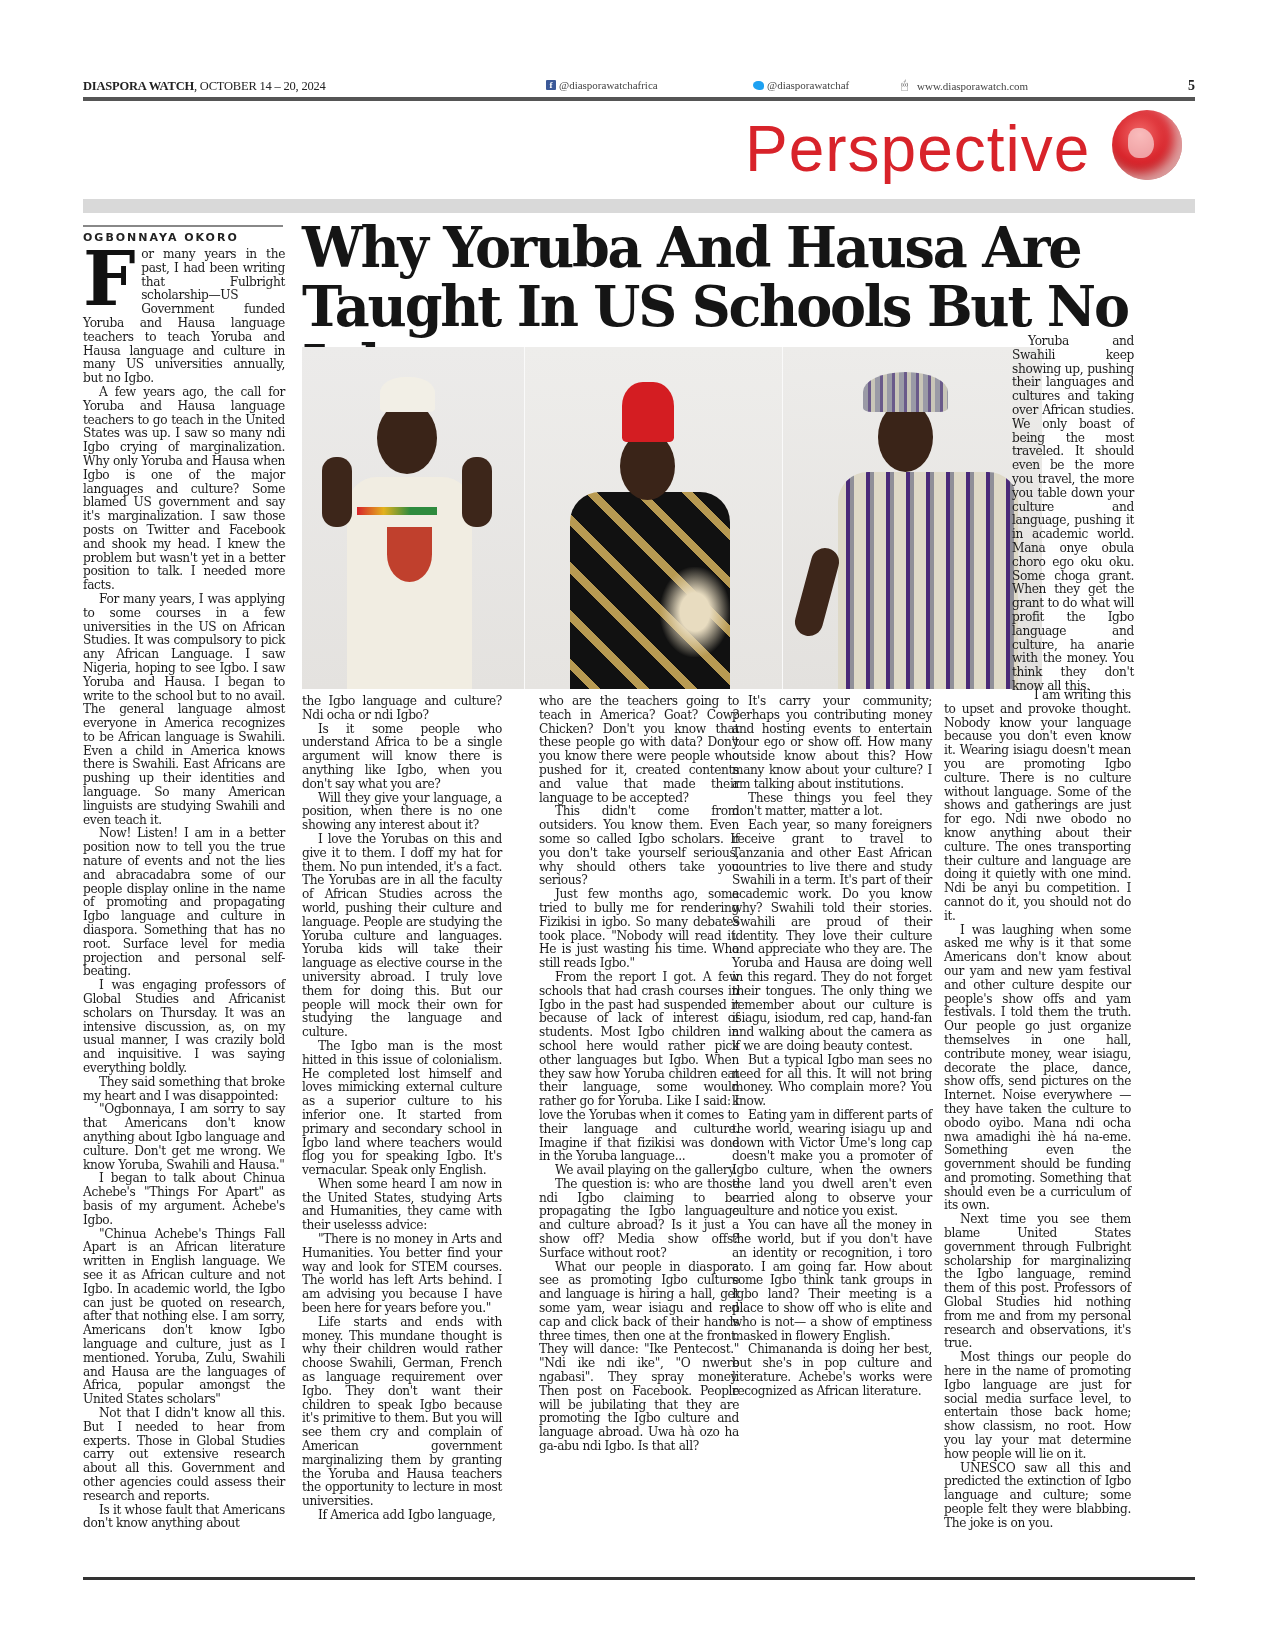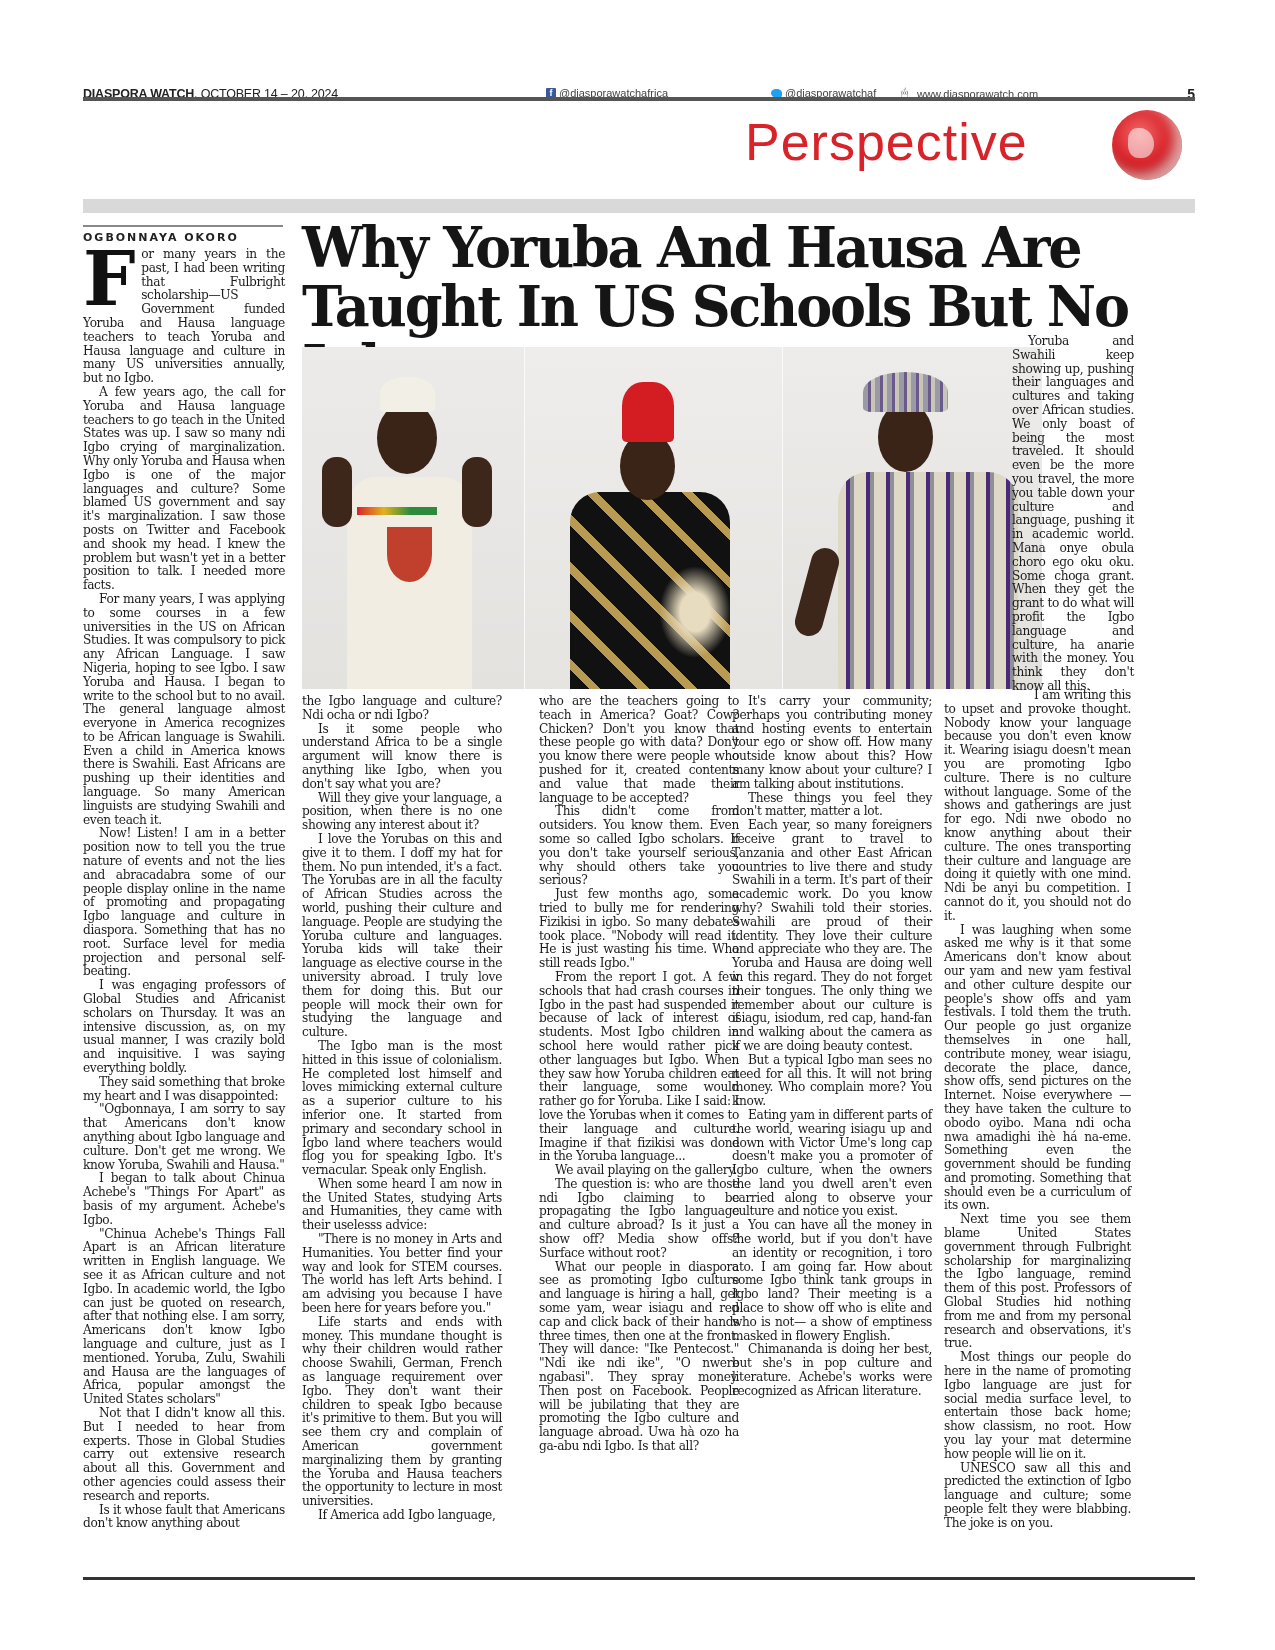--- a/index.html
+++ b/index.html
@@ -1,35 +1,35 @@
 <!DOCTYPE html>
 <html><head>
 <meta charset="utf-8">
 <style>
   * { box-sizing: border-box; margin: 0; padding: 0; }
   html, body { width: 1275px; height: 1650px; background: #fff; overflow: hidden; }
   body { position: relative; font-family: "DejaVu Serif", serif; color: #1a1a1a; }
 
   .masthead { position: absolute; left: 83px; top: 76px; width: 1112px; height: 20px;
-    font-family: Liberation Sans, sans-serif; font-size: 12.5px; color: #222; margin-top: 8px; }
+    font-family: Liberation Serif, serif; font-size: 12.5px; color: #222; }
   .masthead .paper { position: absolute; left: 0; top: 3px; letter-spacing: -0.2px; }
   .masthead .paper b { font-weight: 700; }
   .masthead .social { position: absolute; top: 3px; font-size: 11px; color: #444; display: flex; align-items: center; gap: 3px; }
   .masthead .fb { left: 463px; }
-  .masthead .tw { left: 664px; padding-left: 24px; }
+  .masthead .tw { left: 646px; padding-left: 24px; }
   .masthead .web { left: 818px; }
   .masthead .pagenum { position: absolute; right: 0; top: 2px; font-weight: 700; font-size: 14px; }
   .icon-fb { display: inline-block; width: 10px; height: 10px; background: #3b5998; color: #fff; font-size: 9px; line-height: 10px; text-align: center; font-weight: 700; border-radius: 1px; }
   .icon-tw { display: inline-block; width: 11px; height: 9px; background: #1da1f2; border-radius: 50% 50% 40% 60%; }
   .icon-web { display: inline-block; width: 13px; height: 13px; font-size: 12px; line-height: 13px; }
 
   .rule-top { position: absolute; left: 83px; top: 97px; width: 1112px; height: 4px; background: #555; }
 
   .section-title { position: absolute; left: 745px; top: 112px; font-family: "Liberation Sans", sans-serif;
-    font-size: 52px; font-weight: 300; color: #d8232a; letter-spacing: 1px; }
+    font-size: 64px; font-weight: 300; color: #d8232a; letter-spacing: 1px; }
   .globe { position: absolute; left: 1112px; top: 110px; width: 70px; height: 70px; border-radius: 50%;
     background: radial-gradient(circle at 40% 35%, #f26a6a 0%, #d8232a 45%, #a01010 80%, #ccc 100%);
     box-shadow: inset -8px -6px 12px rgba(255,255,255,0.6); }
   .globe::after { content: ""; position: absolute; left: 16px; top: 18px; width: 26px; height: 30px;
     background: rgba(255,255,255,0.55); border-radius: 40% 60% 50% 45%; }
 
   .grey-bar { position: absolute; left: 83px; top: 199px; width: 1112px; height: 14px; background: #d9d9d9; }
 
   .byline-rule { position: absolute; left: 83px; top: 225px; width: 200px; height: 1.5px; background: #888; }
   .byline { position: absolute; left: 83px; top: 231px; font-family: "DejaVu Sans", sans-serif; font-size: 11px;

